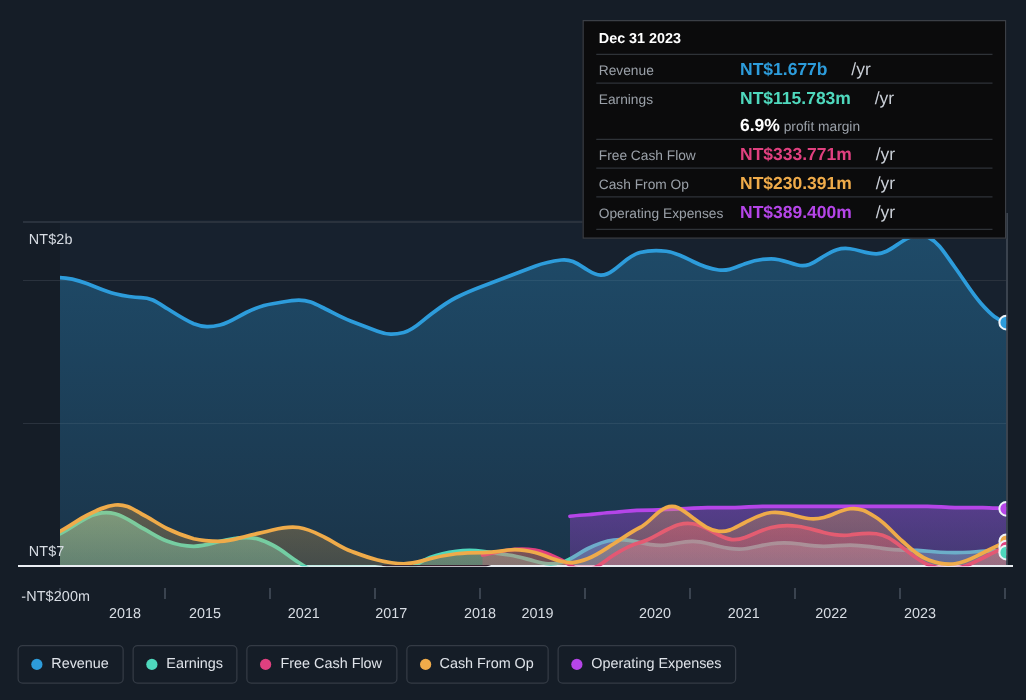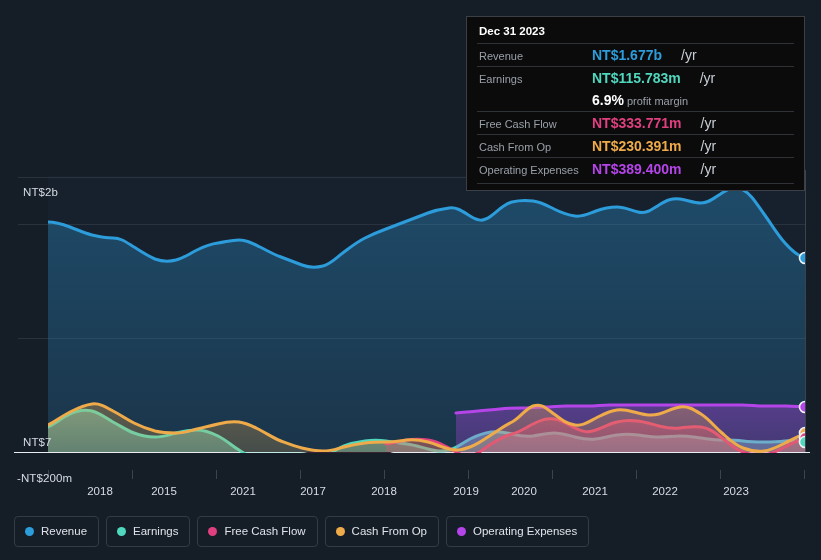--- a/index.html
+++ b/index.html
@@ -322,21 +322,21 @@
   <div class="axis-label" id="y-label-top">NT$2b</div>
   <div class="axis-label" id="y-label-zero">NT$7</div>
   <div class="axis-label" id="y-label-neg">-NT$200m</div>
 
   <div id="x-axis">
     <div class="x-tick-label" style="left:100px">2018</div>
     <div class="x-tick-label" style="left:164px">2015</div>
     <div class="x-tick-label" style="left:243px">2021</div>
     <div class="x-tick-label" style="left:313px">2017</div>
     <div class="x-tick-label" style="left:384px">2018</div>
-    <div class="x-tick-label" style="left:466px">2019</div>
+    <div class="x-tick-label" style="left:430px">2019</div>
     <div class="x-tick-label" style="left:524px">2020</div>
     <div class="x-tick-label" style="left:595px">2021</div>
     <div class="x-tick-label" style="left:665px">2022</div>
     <div class="x-tick-label" style="left:736px">2023</div>
   </div>
 
   <div id="tooltip">
     <div id="tooltip-title">Dec 31 2023</div>
 
     <div class="tt-row">

